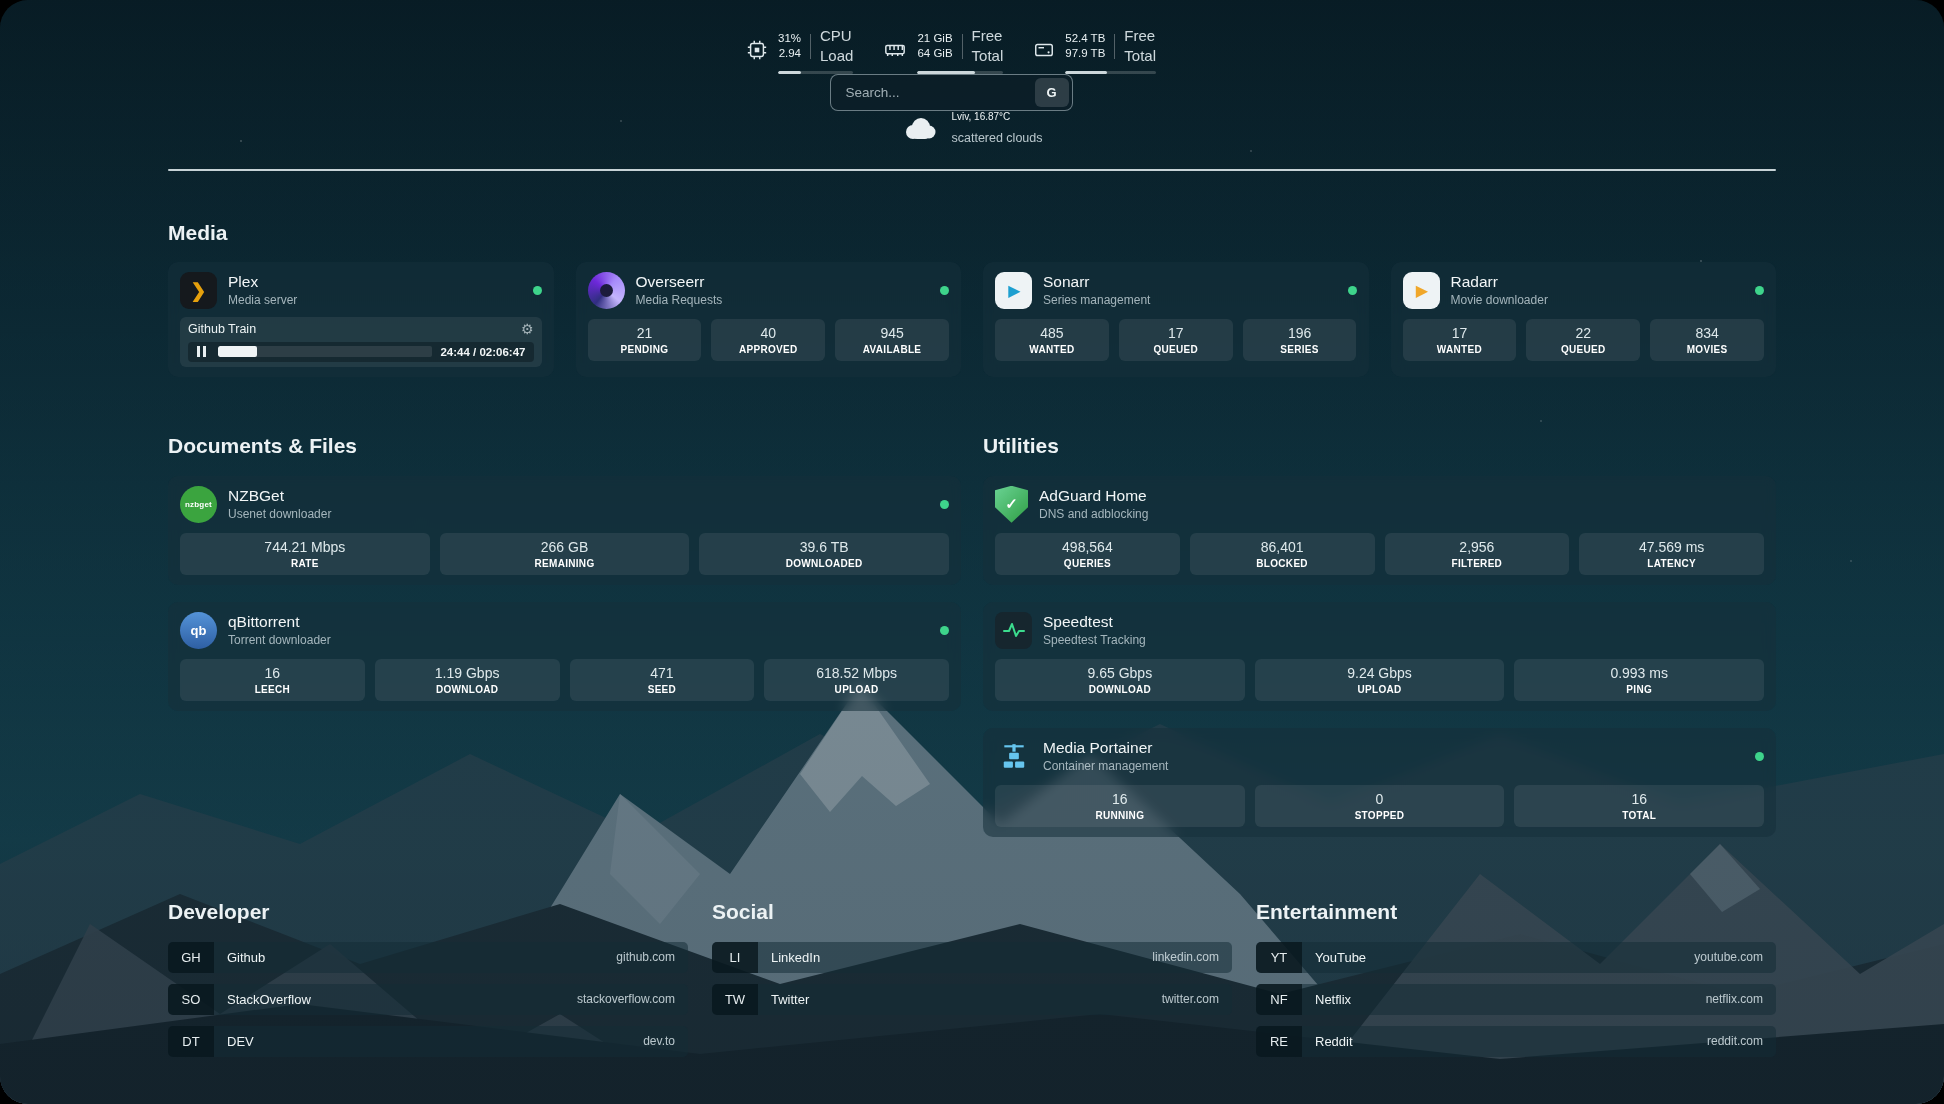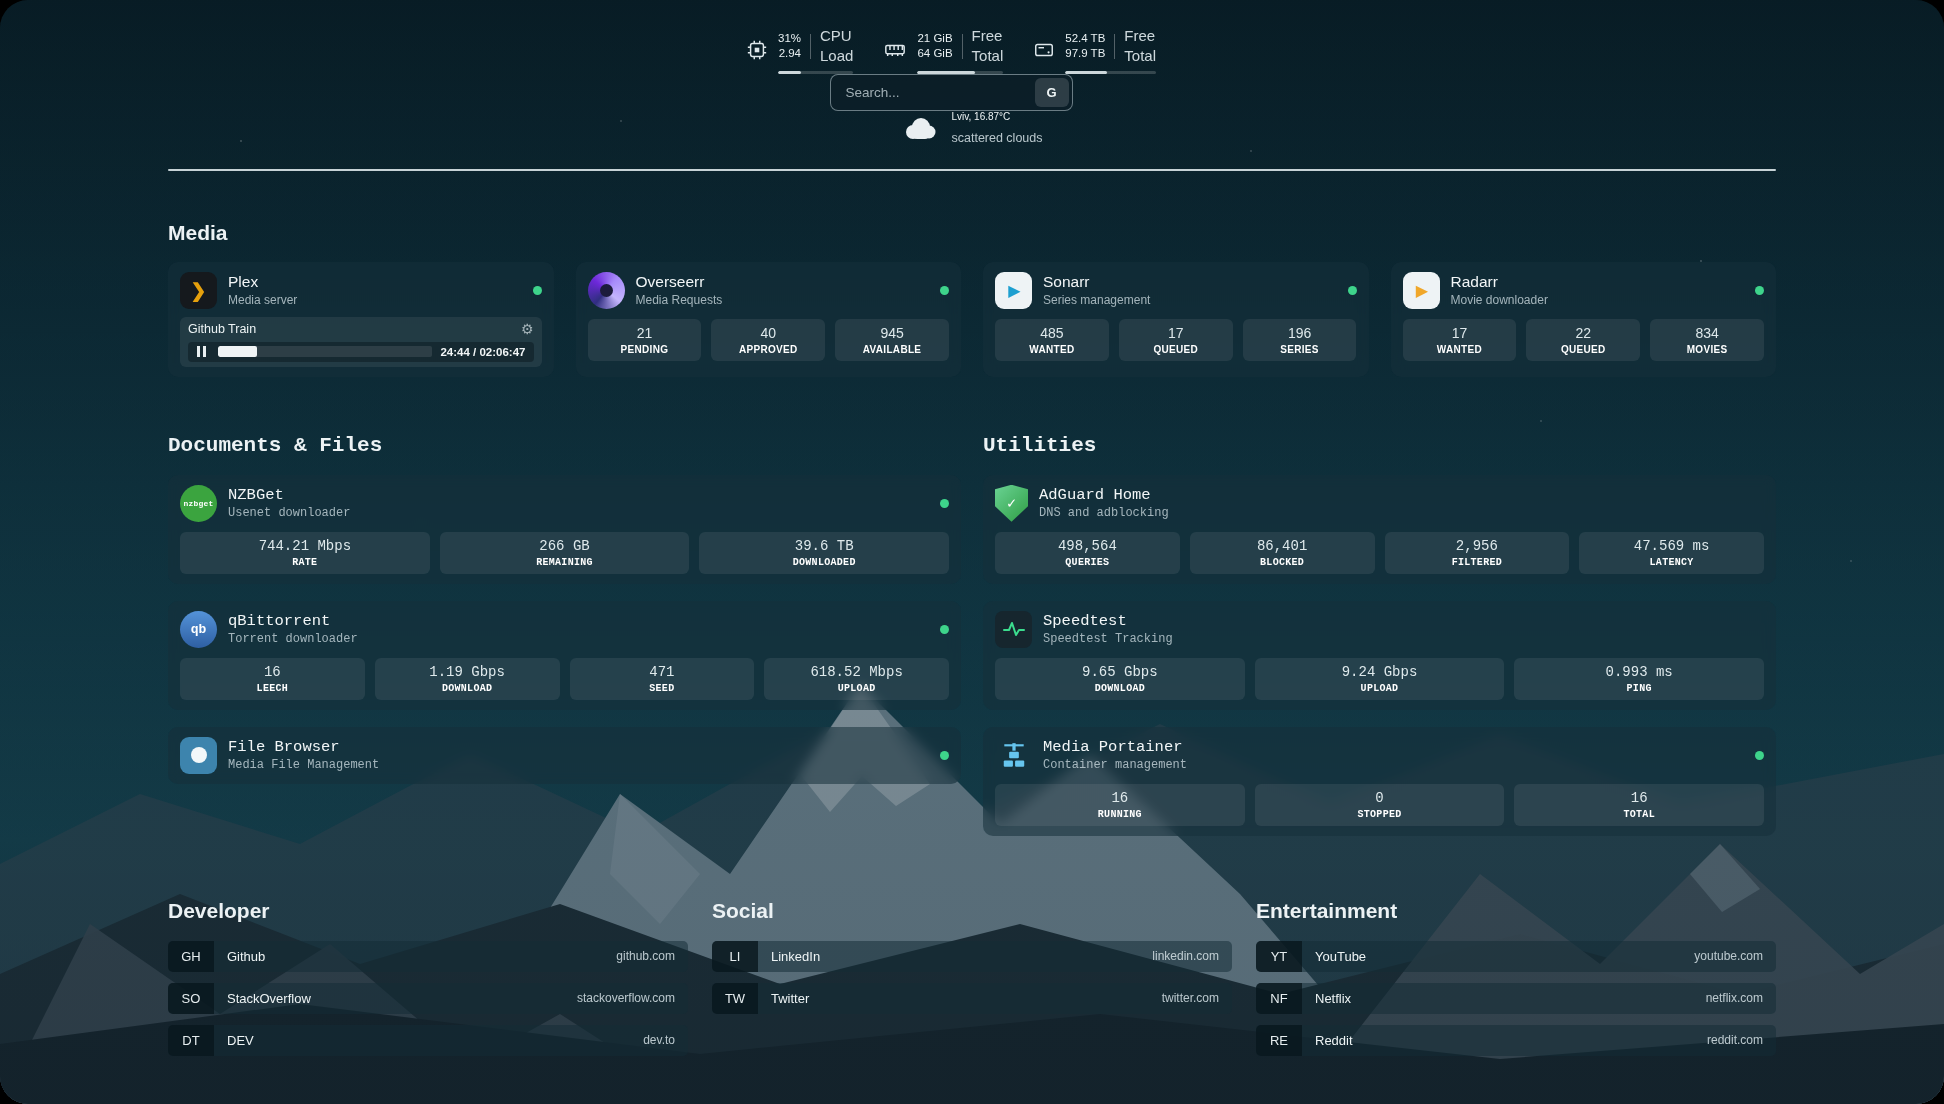--- a/index.html
+++ b/index.html
@@ -46,21 +46,21 @@
   .weather{display:flex;align-items:center;gap:12px;}
   .w-loc{font-size:10px;color:#f0f5f6;}
   .w-cond{font-size:12.5px;color:rgba(214,226,230,0.85);margin-top:9px;}
 
   .divider{margin-top:24px;height:2px;border-radius:1px;background:rgba(224,234,238,0.88);}
 
   
   .sec-heading{font-size:21px;font-weight:600;color:#ecf2f4;}
   .media-heading{margin-top:50px;}
   .media-grid{margin-top:15px;display:grid;grid-template-columns:repeat(4,1fr);gap:22px;}
-  .cols{margin-top:40px;display:grid;grid-template-columns:1fr 1fr;gap:22px;align-items:start;font-family:Liberation Mono, monospace;}
+  .cols{margin-top:40px;display:grid;grid-template-columns:1fr 1fr;gap:22px;align-items:start;}
   .stack{margin-top:15px;display:flex;flex-direction:column;gap:17px;}
 
   
   .card{background:rgba(21,48,58,0.55);border-radius:10px;padding:10px 12px;backdrop-filter:blur(6px);}
   .card-head{display:flex;align-items:center;gap:11px;}
   .titles{min-width:0;}
   .title{font-size:15.5px;color:#f2f6f7;}
   .subtitle{font-size:12px;color:rgba(205,219,224,0.78);margin-top:2px;}
   .dot{width:9px;height:9px;border-radius:50%;background:var(--status,#3ed48b);margin-left:auto;flex:none;}
 
@@ -404,32 +404,20 @@
                   <div class="stat-value">471</div>
                     <div class="stat-label">SEED</div>
                 </div>
                 <div class="stat">
                   <div class="stat-value">618.52 Mbps</div>
                     <div class="stat-label">UPLOAD</div>
                 </div>
               </div>
             </div>
 
-            <div class="card">
-              <div class="card-head">
-                <div class="tile filebrowser">
-                    <i></i>
-                  </div>
-                <div class="titles">
-                  <div class="title">File Browser</div>
-                  <div class="subtitle">Media File Management</div>
-                </div>
-                <span class="dot"></span>
-              </div>
-            </div>
           </div>
         </div>
 
         <div>
           <h2 class="sec-heading">Utilities</h2>
           <div class="stack">
 
             <div class="card">
               <div class="card-head">
                 <div class="shield">

